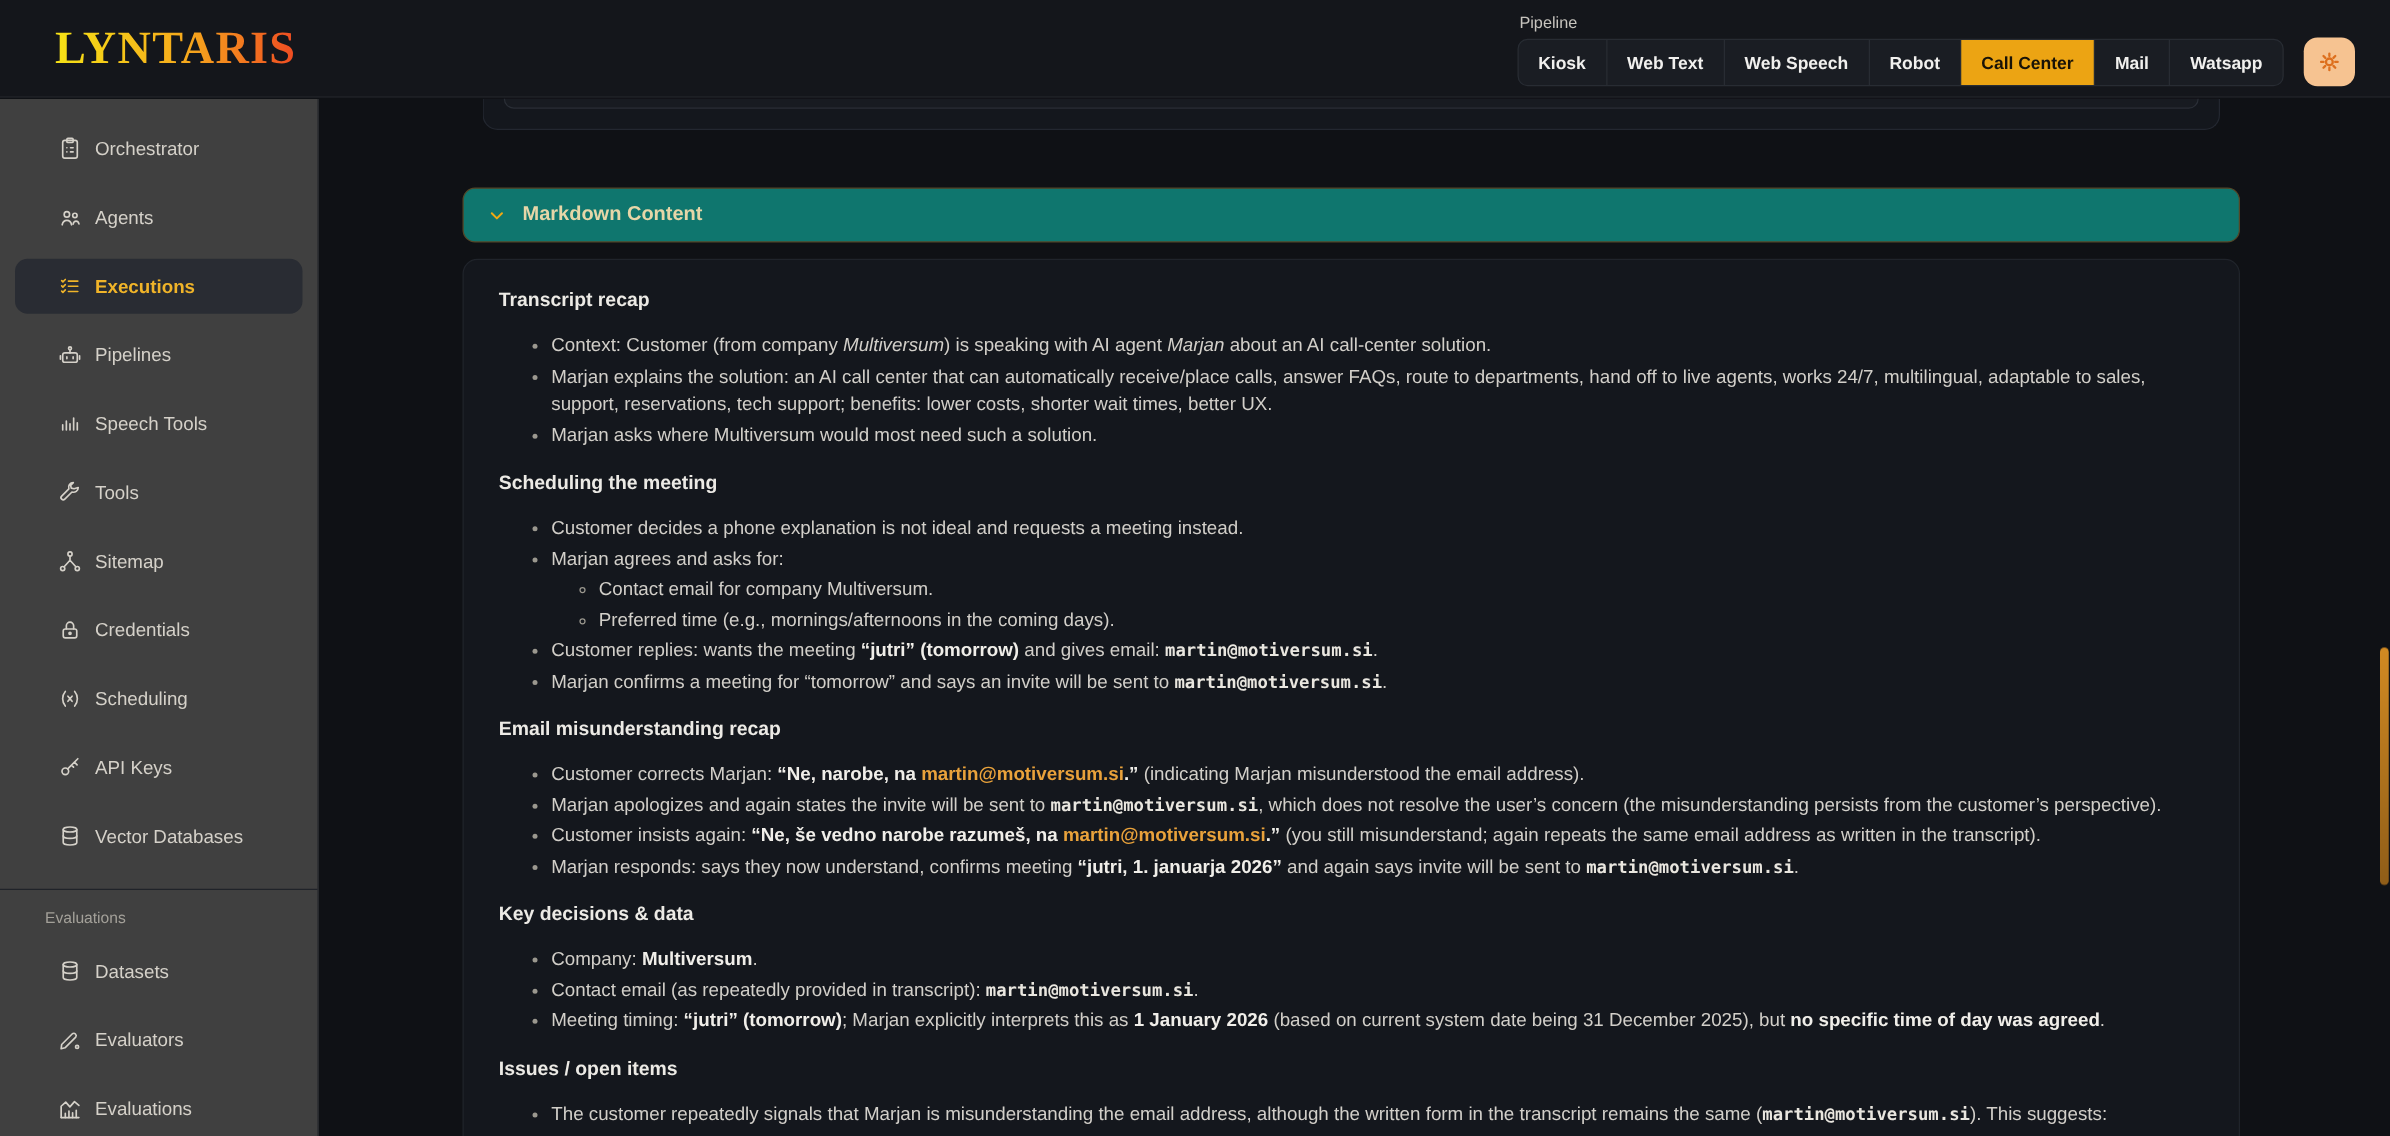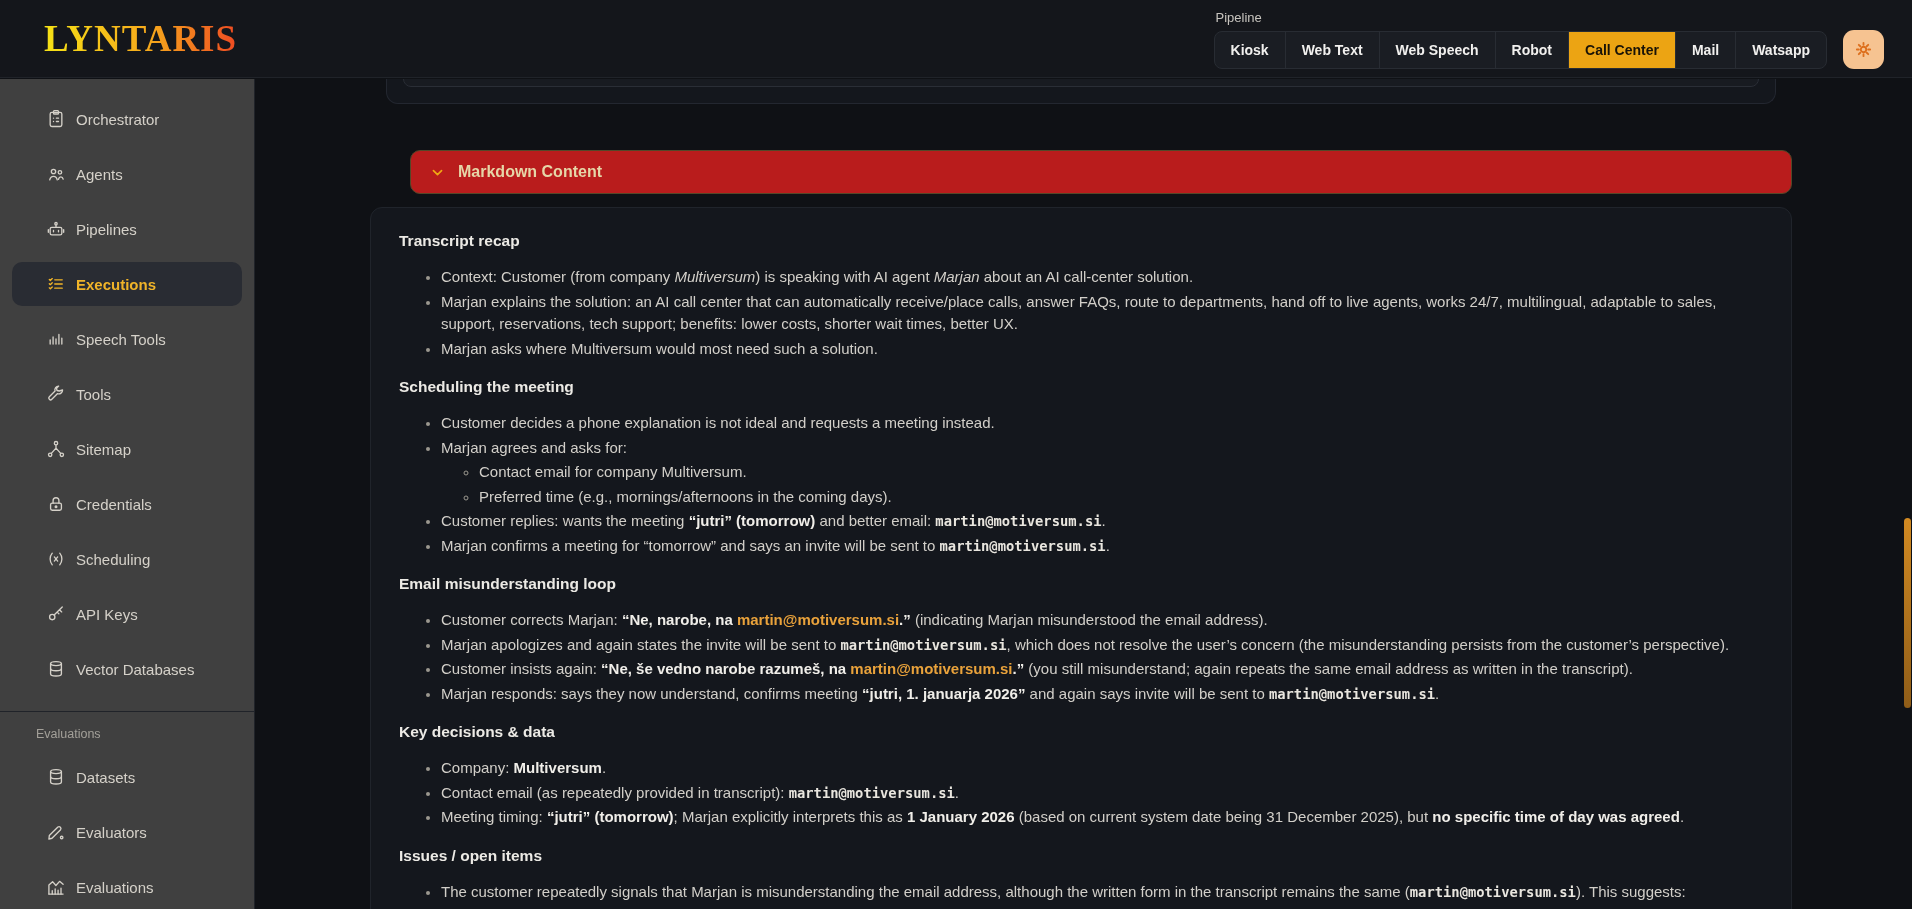--- a/index.html
+++ b/index.html
@@ -68,22 +68,22 @@
     background:#14171d; border:1px solid #232730; border-top:none;
     border-radius:0 0 12px 12px;
   }
   .partial-card-inner {
     position:absolute; left:16px; right:16px; bottom:16px; height:34px;
     background:#181b21; border:1px solid #2a2e36; border-radius:8px;
   }
 
   .md-panel {
     margin-top:46px; height:44px;
-    background:#b91c1c; border:1px solid #544728; border-radius:10px;
-    display:flex; align-items:center; padding:0 19px; gap:13px; cursor:pointer;margin-left:40px;
+    background:#0f766e; border:1px solid #544728; border-radius:10px;
+    display:flex; align-items:center; padding:0 19px; gap:13px; cursor:pointer;
   }
   .md-panel .chev { display:flex; }
   .md-panel .chev svg { stroke:#f0a913; }
   .md-panel-title { font-size:16px; font-weight:700; color:#e6d6a8; }
 
   .content-card {
     margin-top:13px; height:893px; overflow:hidden;
     background:#14171d; border:1px solid #20242b; border-radius:12px;
     padding:21px 28px 0;
     font-size:15px; line-height:22.5px;
@@ -149,39 +149,39 @@
       <span class="icn">
         <svg width="20" height="20" viewBox="0 0 24 24" fill="none" stroke-width="1.6" stroke-linecap="round" stroke-linejoin="round">
           <circle cx="9" cy="9" r="2.6"></circle>
           <circle cx="16.7" cy="10" r="2.1"></circle>
           <path d="M4.5 19c.6-2.8 2.3-4.2 4.5-4.2s3.9 1.4 4.5 4.2"></path>
           <path d="M15 18.3c.4-1.8 1.2-2.8 2.8-2.8 1.5 0 2.4.9 2.8 2.6"></path>
         </svg>
       </span>
       <span>Agents</span>
     </div>
+    <div class="side-item active">
+      <span class="icn">
+        <svg width="20" height="20" viewBox="0 0 24 24" fill="none" stroke-width="1.6" stroke-linecap="round" stroke-linejoin="round">
+          <path d="M10.5 7h9M10.5 12h9M10.5 17h9"></path>
+          <path d="M4 6.6l1.2 1.2 2.3-2.3M4 11.6l1.2 1.2 2.3-2.3M4 16.6l1.2 1.2 2.3-2.3"></path>
+        </svg>
+      </span>
+      <span>Executions</span>
+    </div>
     <div class="side-item">
       <span class="icn">
         <svg width="20" height="20" viewBox="0 0 24 24" fill="none" stroke-width="1.6" stroke-linecap="round" stroke-linejoin="round">
           <rect x="5" y="10" width="14" height="9" rx="2"></rect>
           <path d="M12 7.2v2.8"></path>
           <circle cx="12" cy="5.6" r="1.4"></circle>
           <path d="M9 13.8v1.6M15 13.8v1.6M2.8 12.8v3.2M21.2 12.8v3.2"></path>
         </svg>
       </span>
       <span>Pipelines</span>
-    </div>
-    <div class="side-item active">
-      <span class="icn">
-        <svg width="20" height="20" viewBox="0 0 24 24" fill="none" stroke-width="1.6" stroke-linecap="round" stroke-linejoin="round">
-          <path d="M10.5 7h9M10.5 12h9M10.5 17h9"></path>
-          <path d="M4 6.6l1.2 1.2 2.3-2.3M4 11.6l1.2 1.2 2.3-2.3M4 16.6l1.2 1.2 2.3-2.3"></path>
-        </svg>
-      </span>
-      <span>Executions</span>
     </div>
     <div class="side-item">
       <span class="icn">
         <svg width="20" height="20" viewBox="0 0 24 24" fill="none" stroke-width="1.6" stroke-linecap="round" stroke-linejoin="round">
           <path d="M5 13v5M8.5 9.5v8.5M12 12v6M15.5 6.5v11.5M19 11v7"></path>
         </svg>
       </span>
       <span>Speech Tools</span>
     </div>
     <div class="side-item">
@@ -295,24 +295,24 @@
           <li><span class="seg-t">Marjan explains the solution: an AI call center that can automatically receive/place calls, answer FAQs, route to departments, hand off to live agents, works 24/7, multilingual, adaptable to sales, support, reservations, tech support; benefits: lower costs, shorter wait times, better UX.</span></li>
           <li><span class="seg-t">Marjan asks where Multiversum would most need such a solution.</span></li>
         </ul>
         <h4>Scheduling the meeting</h4>
         <ul>
           <li><span class="seg-t">Customer decides a phone explanation is not ideal and requests a meeting instead.</span></li>
           <li><span class="seg-t">Marjan agrees and asks for:</span><ul>
               <li><span class="seg-t">Contact email for company Multiversum.</span></li>
               <li><span class="seg-t">Preferred time (e.g., mornings/afternoons in the coming days).</span></li>
             </ul></li>
-          <li><span class="seg-t">Customer replies: wants the meeting </span><span class="seg-b">“jutri” (tomorrow)</span><span class="seg-t"> and better email: </span><span class="seg-c">martin@motiversum.si</span><span class="seg-t">.</span></li>
+          <li><span class="seg-t">Customer replies: wants the meeting </span><span class="seg-b">“jutri” (tomorrow)</span><span class="seg-t"> and gives email: </span><span class="seg-c">martin@motiversum.si</span><span class="seg-t">.</span></li>
           <li><span class="seg-t">Marjan confirms a meeting for “tomorrow” and says an invite will be sent to </span><span class="seg-c">martin@motiversum.si</span><span class="seg-t">.</span></li>
         </ul>
-        <h4>Email misunderstanding loop</h4>
+        <h4>Email misunderstanding recap</h4>
         <ul>
           <li><span class="seg-t">Customer corrects Marjan: </span><span class="seg-b">“Ne, narobe, na </span><a href="#" class="seg-link">martin@motiversum.si</a><span class="seg-b">.”</span><span class="seg-t"> (indicating Marjan misunderstood the email address).</span></li>
           <li><span class="seg-t">Marjan apologizes and again states the invite will be sent to </span><span class="seg-c">martin@motiversum.si</span><span class="seg-t">, which does not resolve the user’s concern (the misunderstanding persists from the customer’s perspective).</span></li>
           <li><span class="seg-t">Customer insists again: </span><span class="seg-b">“Ne, še vedno narobe razumeš, na </span><a href="#" class="seg-link">martin@motiversum.si</a><span class="seg-b">.”</span><span class="seg-t"> (you still misunderstand; again repeats the same email address as written in the transcript).</span></li>
           <li><span class="seg-t">Marjan responds: says they now understand, confirms meeting </span><span class="seg-b">“jutri, 1. januarja 2026”</span><span class="seg-t"> and again says invite will be sent to </span><span class="seg-c">martin@motiversum.si</span><span class="seg-t">.</span></li>
         </ul>
         <h4>Key decisions &amp; data</h4>
         <ul>
           <li><span class="seg-t">Company: </span><span class="seg-b">Multiversum</span><span class="seg-t">.</span></li>
           <li><span class="seg-t">Contact email (as repeatedly provided in transcript): </span><span class="seg-c">martin@motiversum.si</span><span class="seg-t">.</span></li>

